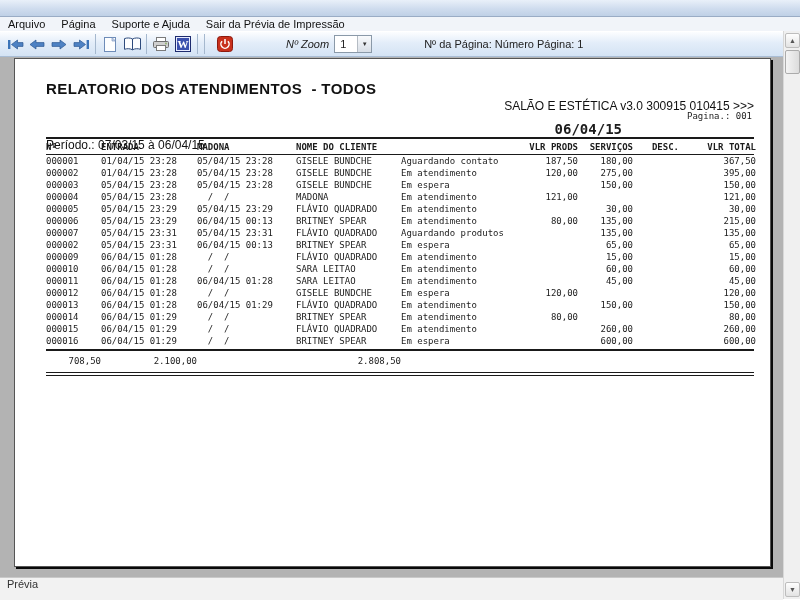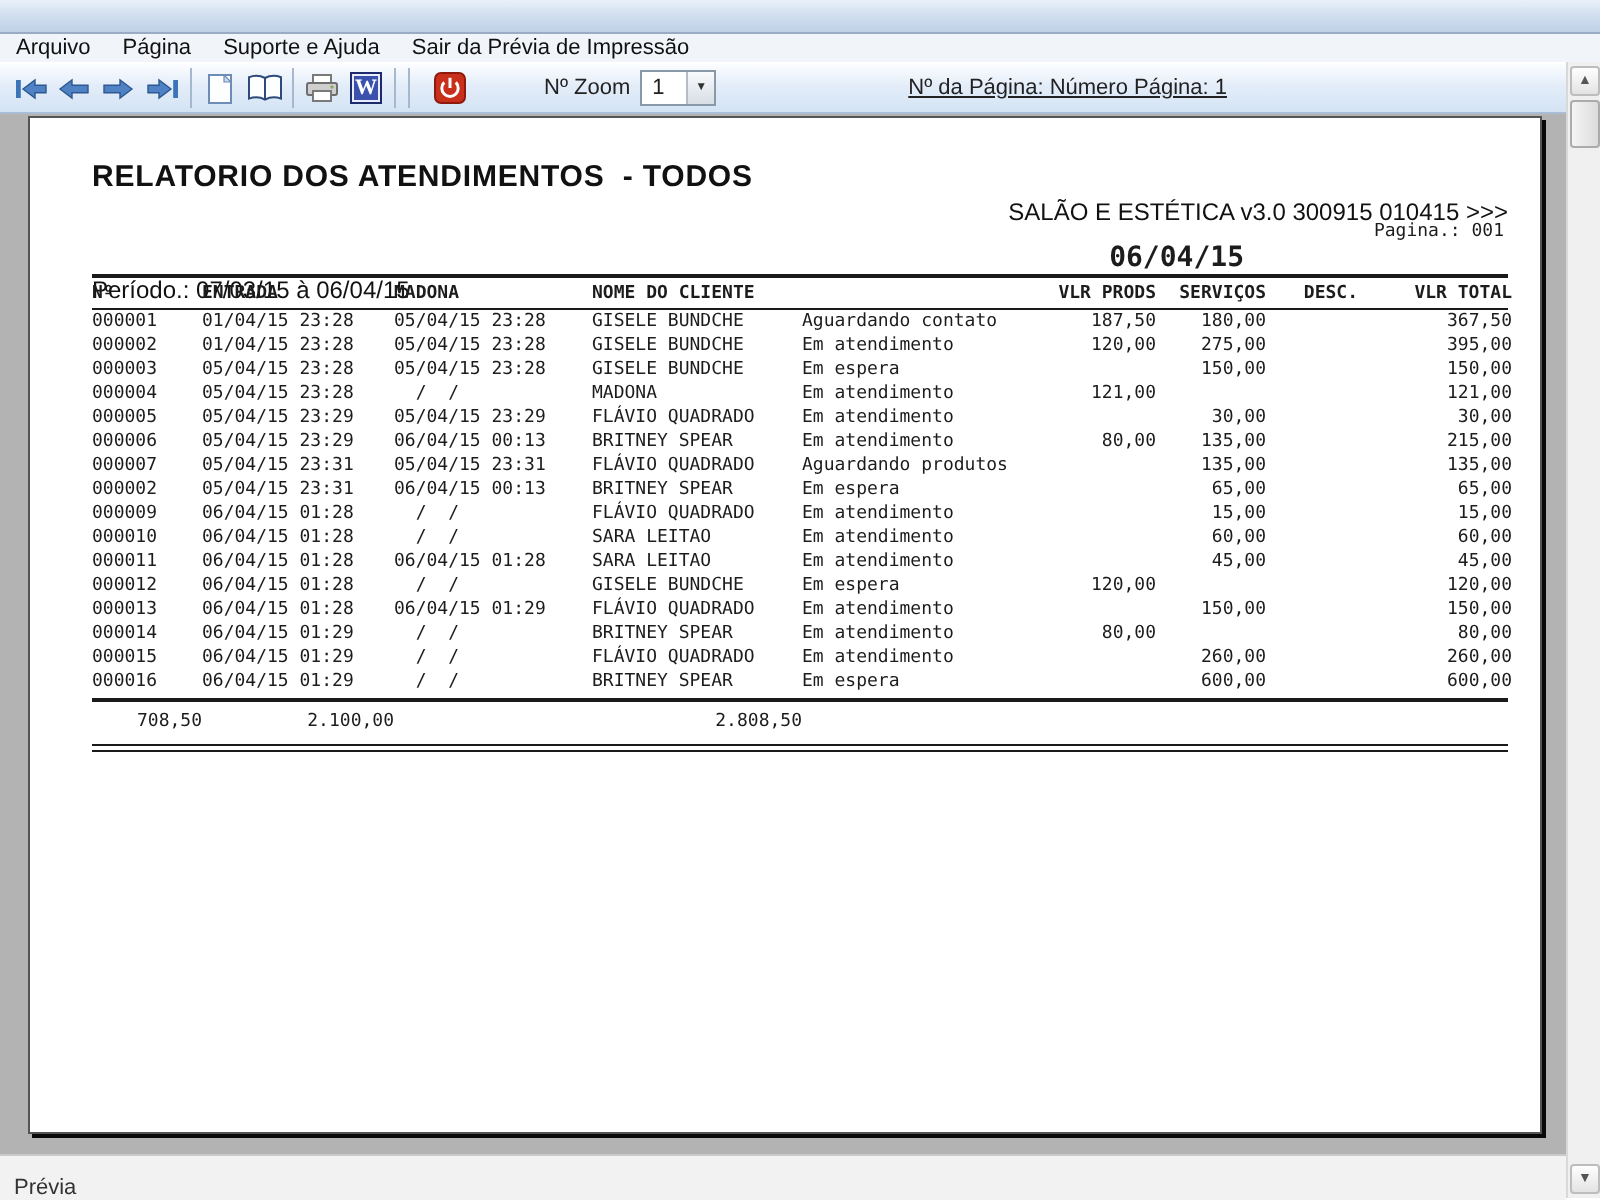--- a/index.html
+++ b/index.html
@@ -25,32 +25,32 @@
   .menu-item { padding:0 8px; height:14px; line-height:14px; }
   .toolbar {
     position:absolute; left:0; top:31px; width:783px; height:26px;
     background:linear-gradient(#FCFDFF,#E3EDF9 45%,#D4E3F4);
     border-top:1px solid #fff; border-bottom:1px solid #A9BDD5;
     display:flex; align-items:center; padding-left:4px;
     font-size:11px; color:#222;
   }
   .tbtn { width:22px; height:22px; display:flex; align-items:center; justify-content:center; border-radius:2px; }
   .sep { width:1px; height:20px; background:#A5B8CE; margin:0 3px; }
-  .zoom-label { margin-left:36px; white-space:pre; }
+  .zoom-label { margin-left:50px; white-space:pre;font-style:italic; }
   .combo {
     width:38px; height:18px; border:1px solid #8A99A8; background:#fff;
     display:flex; align-items:center; margin-left:5px;
   }
   .combo-val { flex:1; font-size:11px; padding-left:5px; }
   .combo-btn {
     width:14px; height:16px; background:linear-gradient(#F8FAFC,#D8DEE6);
     border-left:1px solid #B5BCC4; font-size:6px; color:#333;
     display:flex; align-items:center; justify-content:center;
   }
-  .pageinfo { margin-left:96px;text-decoration:underline; }
+  .pageinfo { margin-left:52px; }
   .wicon {
     width:16px; height:16px; background:#3B51AE; border:1px solid #1D2B6E;
     box-shadow:inset 0 0 0 1px #E9EDFF;
     color:#fff; font-family:"Liberation Serif", serif; font-weight:bold;
     font-size:11px; display:flex; align-items:center; justify-content:center;
   }
   
   .viewer {
     position:absolute; left:0; top:57px; width:783px; height:520px;
     background:#B3B3B3; overflow:hidden;
@@ -66,21 +66,21 @@
   }
   .sbtn.up { top:2px; }
   .sbtn.down { bottom:2px; }
   .sthumb {
     position:absolute; left:1px; top:19px; width:15px; height:24px;
     background:linear-gradient(90deg,#F4F4F4,#DCDCDC); border:1px solid #ABABAB; border-radius:2px;
   }
   .statusbar {
     position:absolute; left:0; top:577px; width:783px; height:23px;
     background:#F2F2F2; border-top:1px solid #C9C9C9;
-    display:flex; align-items:flex-end; padding-left:7px;
+    display:flex; align-items:flex-start; padding-left:7px;
     font-size:11px; color:#333;
   }
   
   .page {
     position:absolute; left:14px; top:1px; width:757px; height:509px;
     background:#fff; border:1px solid #555;
     box-shadow:2px 2px 0 rgba(0,0,0,.95);
   }
   .rtitle {
     position:absolute; left:31px; top:21px;

